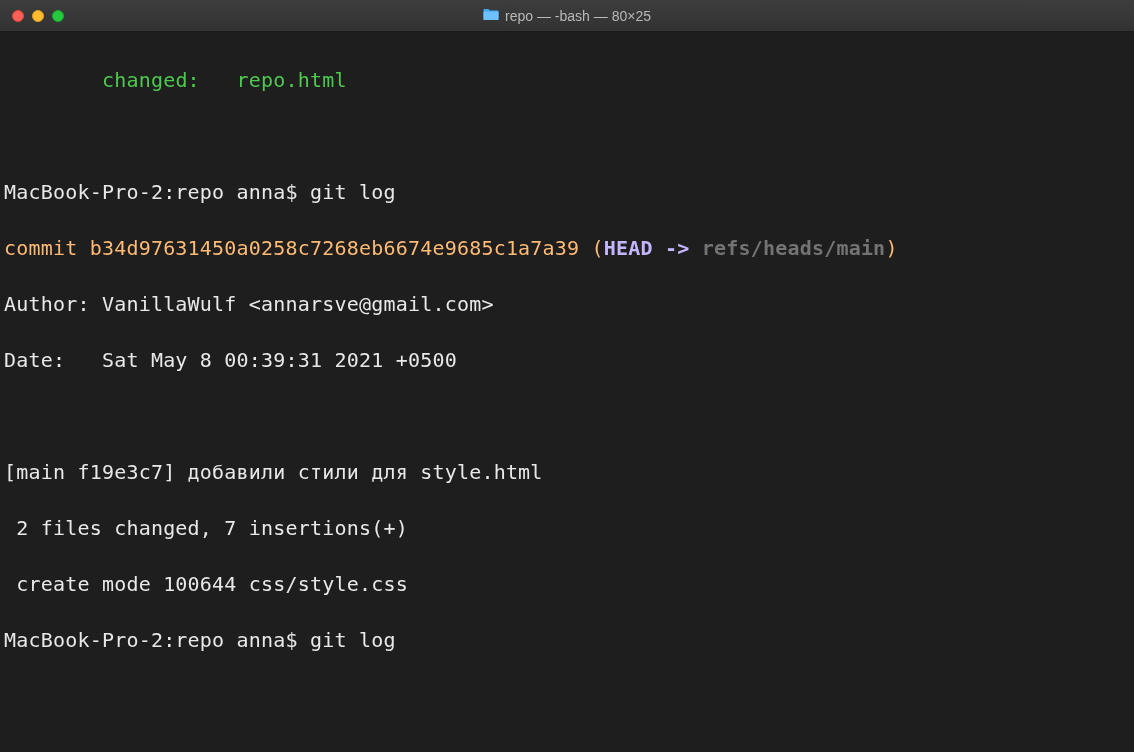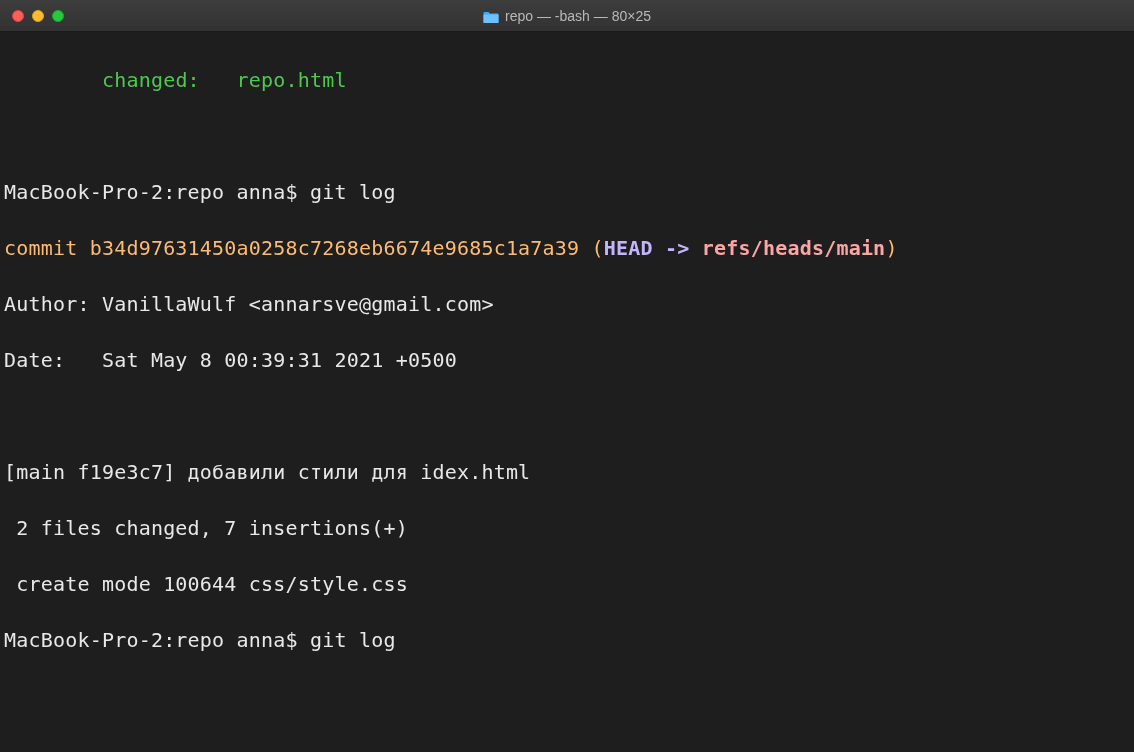--- a/index.html
+++ b/index.html
@@ -34,21 +34,21 @@
       border-radius: 50%;
     }
     .tl-close { background: #ff5f56; border: 0.5px solid #e0443e; }
     .tl-min { background: #ffbd2e; border: 0.5px solid #dea123; }
     .tl-max { background: #27c93f; border: 0.5px solid #1aab29; }
     .title-wrap {
       position: absolute;
       left: 0;
       right: 0;
       display: flex;
-      align-items: flex-end;
+      align-items: flex-start;
       justify-content: center;
       gap: 6px;
       color: #b8b8b8;
       font-family: -apple-system, BlinkMacSystemFont, "Segoe UI", sans-serif;
       font-size: 14px;
     }
     .folder-icon svg {
       width: 16px;
       height: 13px;
       display: block;
@@ -58,21 +58,21 @@
       padding: 6px 4px;
       font-size: 20px;
       line-height: 28px;
       color: #e8e8e8;
       white-space: pre;
       letter-spacing: 0.2px;
     }
     .green { color: #4ec94e; }
     .yellow { color: #fdba74; }
     .bold-cyan { color: #c4b5fd; font-weight: bold; }
-    .bold-green { color: #fca5a5; font-weight: bold; }
+    .bold-green { color: #737373; font-weight: bold; }
   </style>
 </head>
 <body>
 
 <div class="titlebar">
   <div class="traffic-lights">
     <div class="traffic-light tl-close"></div>
     <div class="traffic-light tl-min"></div>
     <div class="traffic-light tl-max"></div>
   </div>
@@ -88,21 +88,21 @@
 </div>
 
 <div class="terminal">
 <div>        <span class="green">changed:</span>   <span class="green">repo.html</span></div>
 <div> </div>
 <div><span>MacBook-Pro-2:repo anna$</span> <span>git log</span></div>
 <div><span class="yellow">commit b34d97631450a0258c7268eb6674e9685c1a7a39</span><span class="yellow"> (</span><span class="bold-cyan">HEAD -&gt; </span><span class="bold-green">refs/heads/main</span><span class="yellow">)</span></div>
 <div>Author: VanillaWulf &lt;annarsve@gmail.com&gt;</div>
 <div>Date:   Sat May 8 00:39:31 2021 +0500</div>
 <div> </div>
-<div>[main f19e3c7] добавили стили для idex.html</div>
+<div>[main f19e3c7] добавили стили для style.html</div>
 <div> 2 files changed, 7 insertions(+)</div>
 <div> create mode 100644 css/style.css</div>
 <div><span>MacBook-Pro-2:repo anna$</span> <span>git log</span></div>
 
 
 
 
 
 
 

